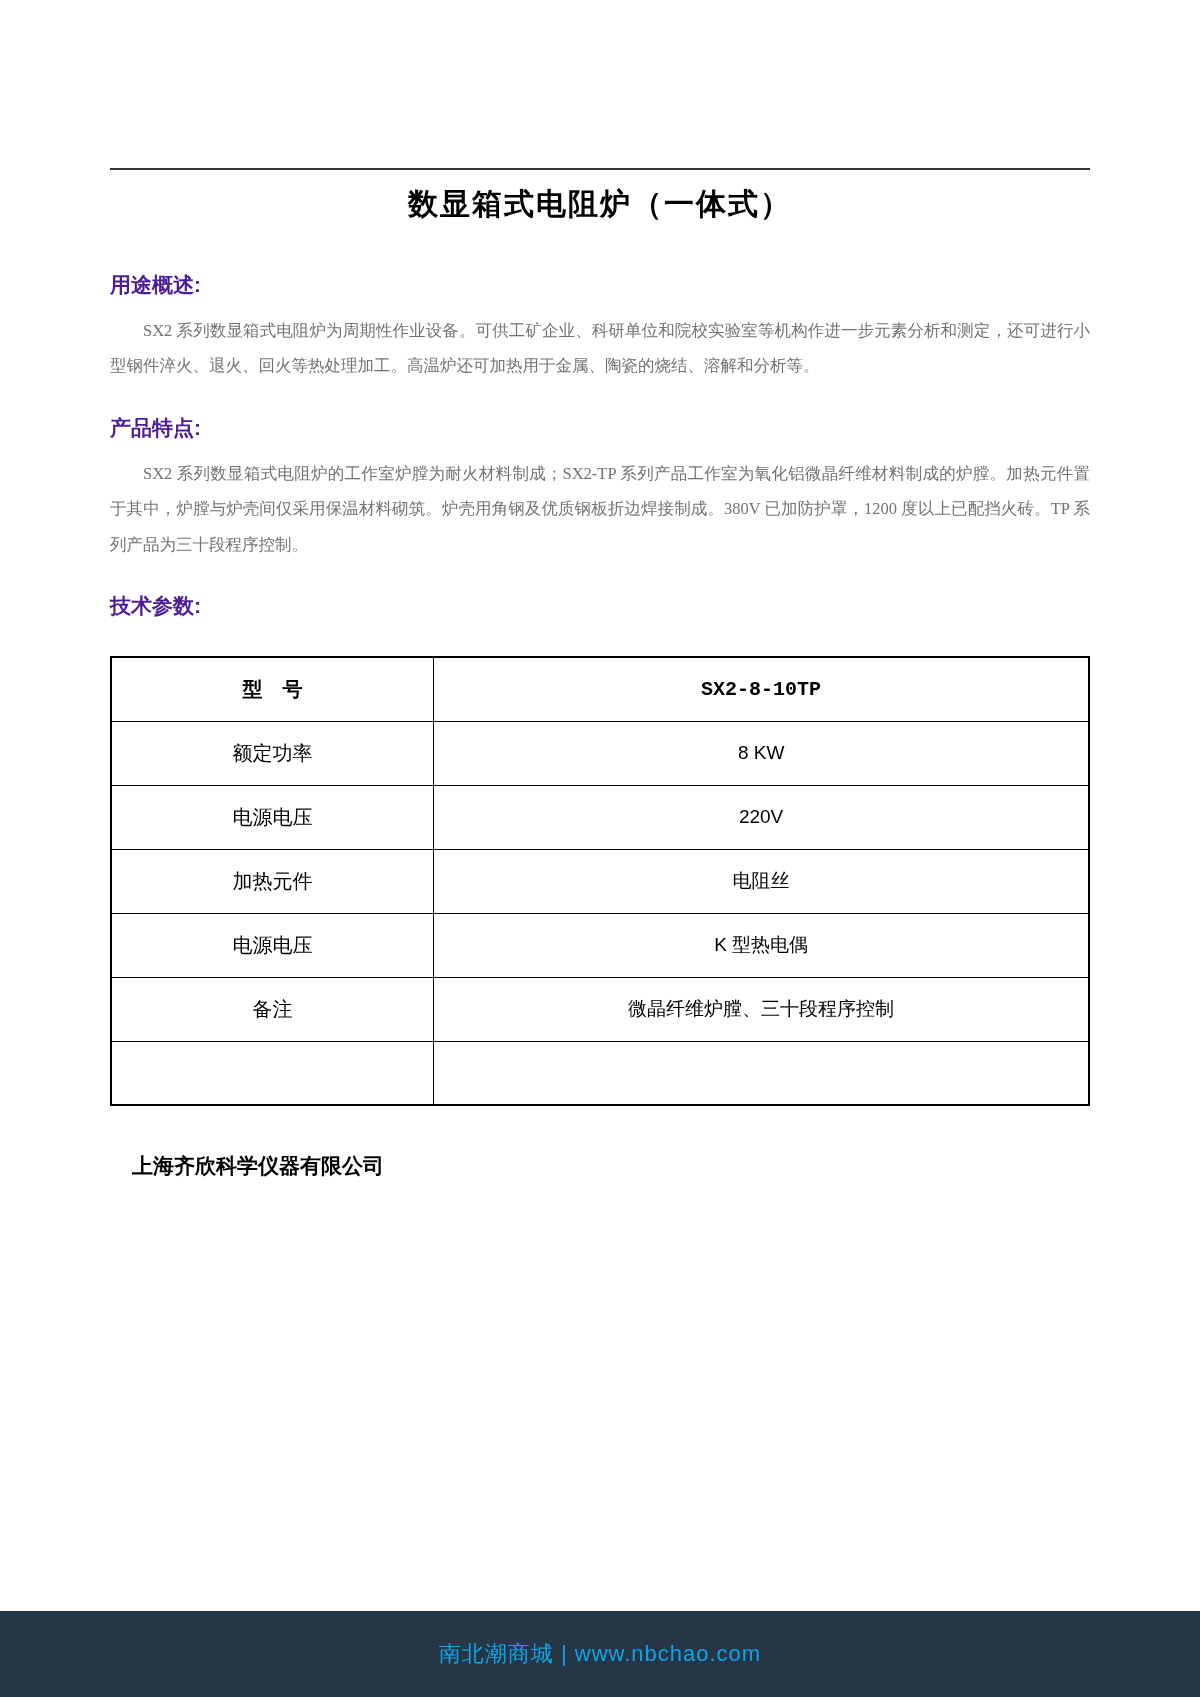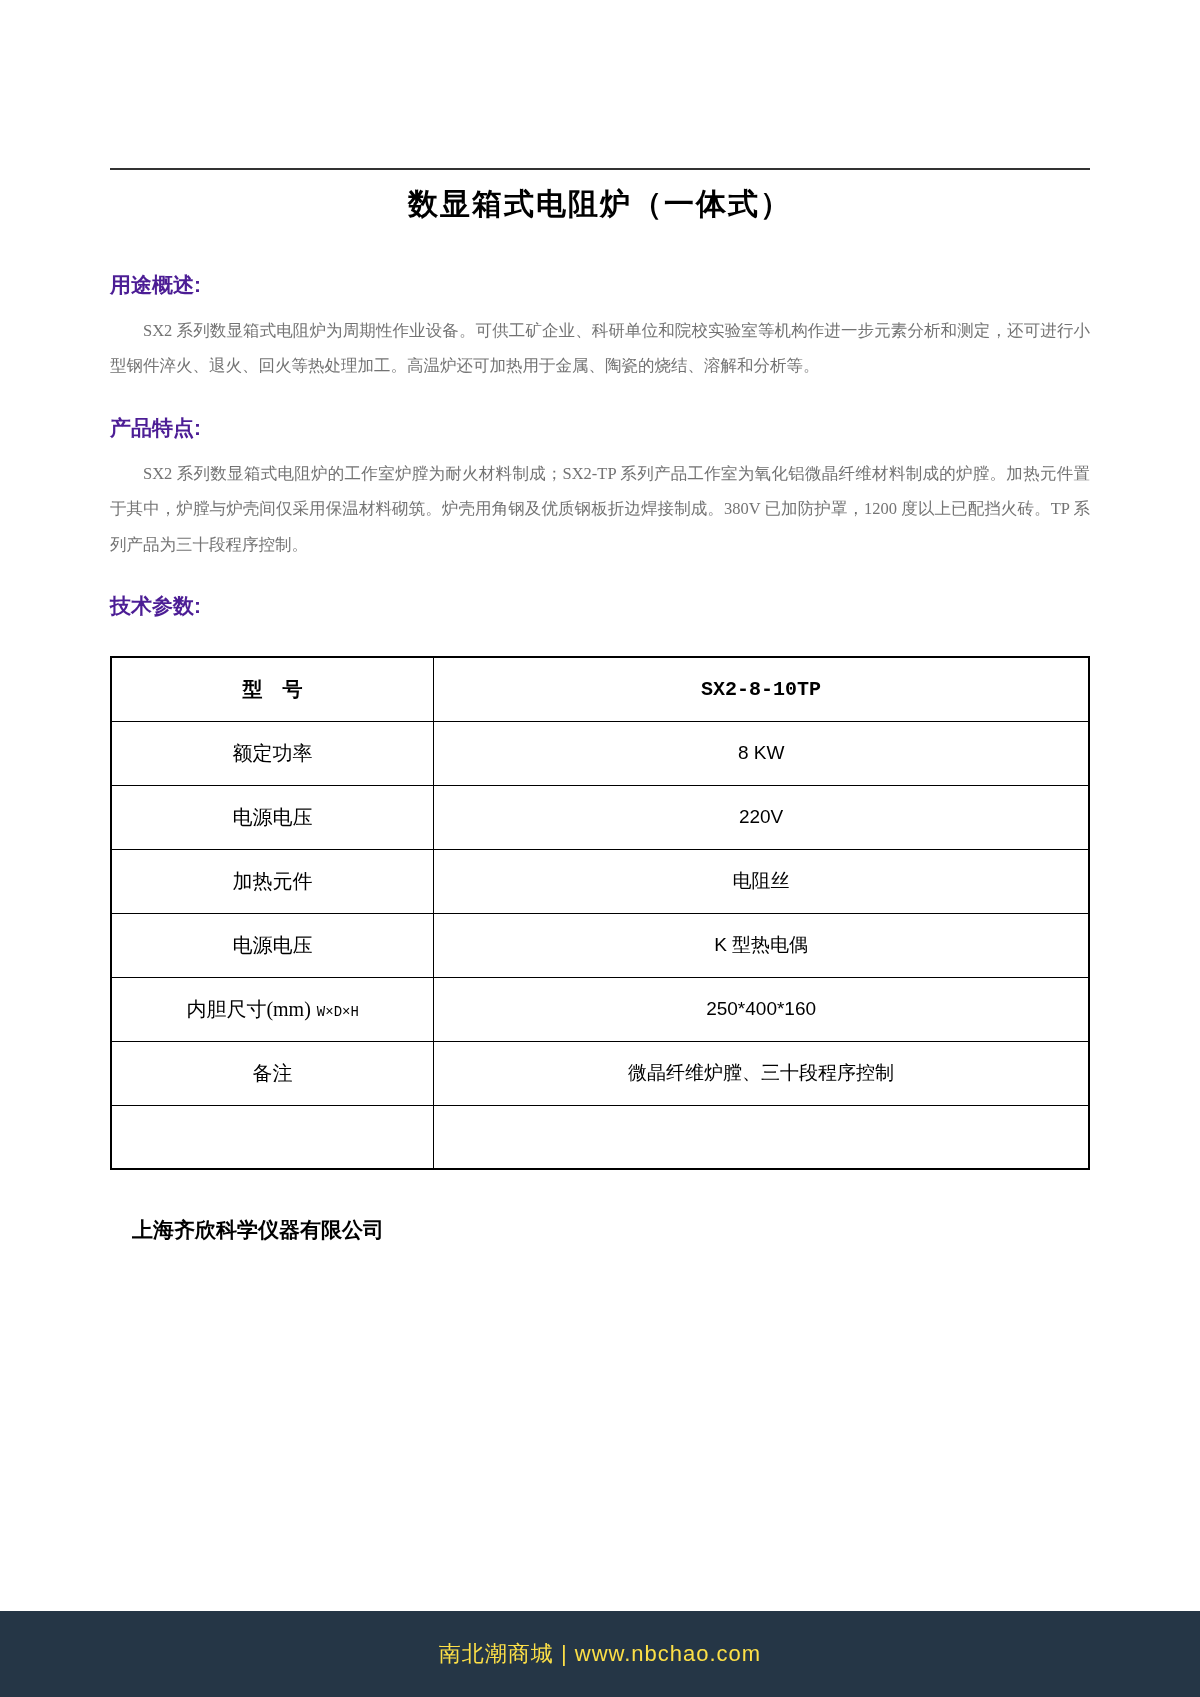--- a/index.html
+++ b/index.html
@@ -107,21 +107,21 @@
     bottom: 0;
     width: 100%;
     height: 86px;
     display: flex;
     align-items: center;
     justify-content: center;
   }
   .footer-text {
     font-family: "Liberation Sans", sans-serif;
     font-size: 22px;
-    color: #fde047;
+    color: #0ea5e9;
     letter-spacing: 1px;
   }
 </style>
 </head>
 <body>
 
 <div class="page">
   <div class="content">
 
     <hr class="top-rule">
@@ -163,26 +163,20 @@
           <td class="value-cell">电阻丝</td>
         </tr>
         <tr>
           <td class="label-cell">
             <span class="label-main">电源电压</span>
           </td>
           <td class="value-cell">K 型热电偶</td>
         </tr>
         <tr>
           <td class="label-cell">
-            <span class="label-main">内胆尺寸(mm)</span><span class="label-suffix">W×D×H</span>
-          </td>
-          <td class="value-cell">250*400*160</td>
-        </tr>
-        <tr>
-          <td class="label-cell">
             <span class="label-main">备注</span>
           </td>
           <td class="value-cell">微晶纤维炉膛、三十段程序控制</td>
         </tr>
         <tr>
           <td class="label-cell">
             <span class="label-main"></span>
           </td>
           <td class="value-cell"></td>
         </tr>

